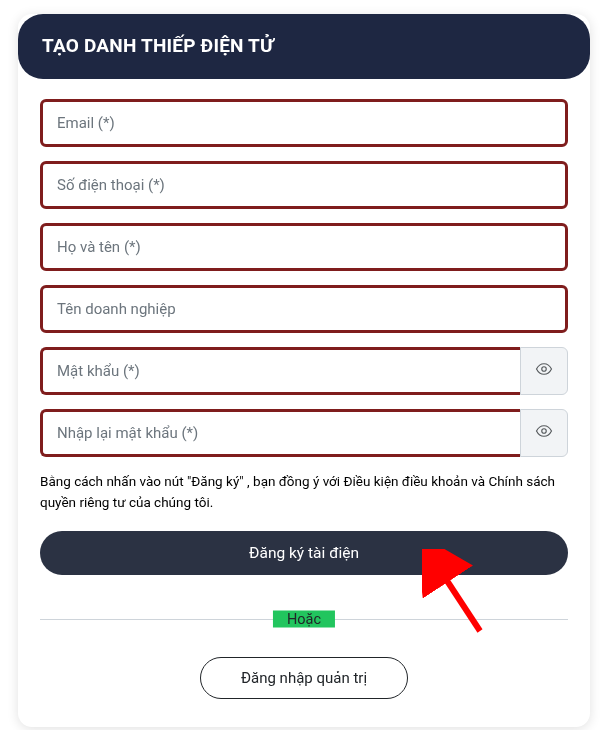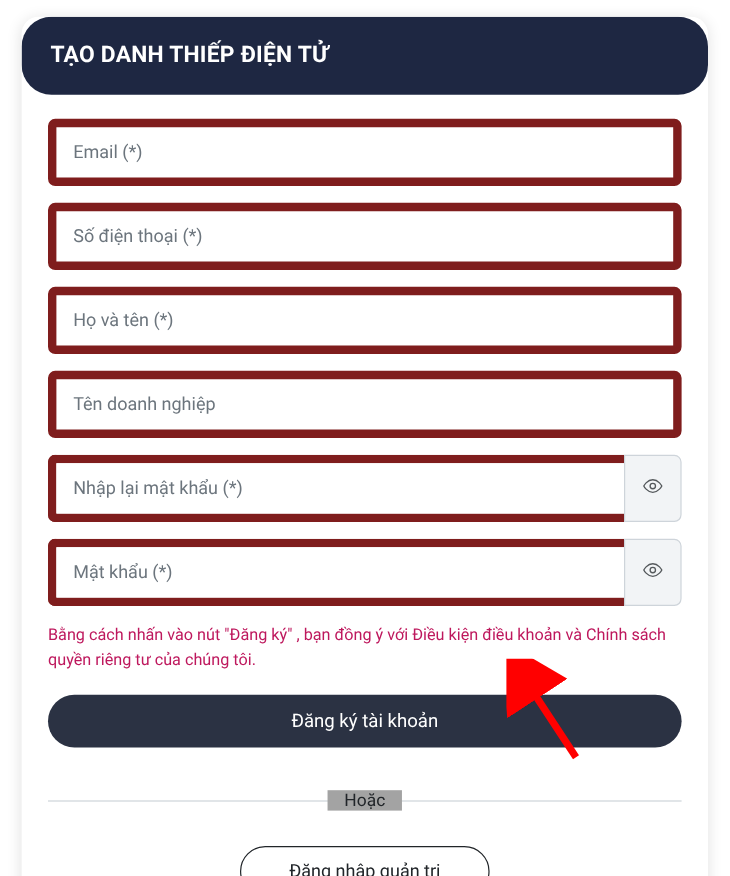--- a/index.html
+++ b/index.html
@@ -26,21 +26,21 @@
       color: #fff;
       font-size: 19px;
       font-weight: 700;
       letter-spacing: 0.2px;
     }
     .body {
       padding: 20px 22px 28px 22px;
     }
     .field {
       width: 100%;
-      border: 7px solid #7f1d1d;
+      border: 3px solid #7f1d1d;
       border-radius: 6px;
       padding: 12px 14px;
       font-size: 15px;
       color: #495057;
       margin-bottom: 14px;
       background: #fff;
       font-family: inherit;
       outline: none;
     }
     .field::placeholder { color: #6c757d; }
@@ -62,21 +62,21 @@
       border-top-right-radius: 6px;
       border-bottom-right-radius: 6px;
       background: #f2f4f6;
       display: flex;
       align-items: center;
       justify-content: center;
       cursor: pointer;
     }
     .append svg { width: 18px; height: 18px; stroke: #55595c; fill:none; stroke-width:1.5; }
     .terms {
-      color: #be185d;
+      color: #000000;
       font-size: 13.5px;
       line-height: 1.55;
       margin: 6px 0 18px 0;
     }
     .btn-primary {
       width: 100%;
       background: #2b3243;
       color: #fff;
       border: none;
       border-radius: 30px;
@@ -94,21 +94,21 @@
       position: absolute;
       top: 50%;
       left: 0; right: 0;
       border-top: 1px solid #ced4da;
     }
     .divider-text {
       position: absolute;
       left: 50%;
       top: 50%;
       transform: translate(-50%, -50%);
-      background: #a3a3a3;
+      background: #22c55e;
       padding: 0 14px;
       font-size: 14.5px;
       color: #212529;
     }
     .btn-outline-wrap { display:flex; justify-content:center; }
     .btn-outline {
       background: #fff;
       color: #212529;
       border: 1px solid #212529;
       border-radius: 30px;
@@ -136,47 +136,47 @@
 
     <input class="field" type="text" placeholder="Email (*)" style="">
 
     <input class="field" type="text" placeholder="Số điện thoại (*)" style="">
 
     <input class="field" type="text" placeholder="Họ và tên (*)" style="">
 
     <input class="field" type="text" placeholder="Tên doanh nghiệp" style="">
 
     <div class="input-group">
-      <input class="field" type="password" placeholder="Nhập lại mật khẩu (*)" style="">
+      <input class="field" type="password" placeholder="Mật khẩu (*)" style="">
       <div class="append">
         <span>
           <svg viewBox="0 0 24 24">
               <path d="M2 12s3.5-7 10-7 10 7 10 7-3.5 7-10 7S2 12 2 12z"></path>
               <circle cx="12" cy="12" r="3"></circle>
             </svg>
         </span>
       </div>
     </div>
 
     <div class="input-group">
-      <input class="field" type="password" placeholder="Mật khẩu (*)" style="">
+      <input class="field" type="password" placeholder="Nhập lại mật khẩu (*)" style="">
       <div class="append">
         <span>
           <svg viewBox="0 0 24 24">
               <path d="M2 12s3.5-7 10-7 10 7 10 7-3.5 7-10 7S2 12 2 12z"></path>
               <circle cx="12" cy="12" r="3"></circle>
             </svg>
         </span>
       </div>
     </div>
 
 
     <div class="terms">Bằng cách nhấn vào nút "Đăng ký" , bạn đồng ý với Điều kiện điều khoản và Chính sách quyền riêng tư của chúng tôi.</div>
 
-    <button class="btn-primary">Đăng ký tài khoản</button>
+    <button class="btn-primary">Đăng ký tài điện</button>
 
     <div class="divider-wrap">
       <div class="divider-line"></div>
       <div class="divider-text">Hoặc</div>
     </div>
 
     <div class="btn-outline-wrap">
       <button class="btn-outline">Đăng nhập quản trị</button>
     </div>
 

